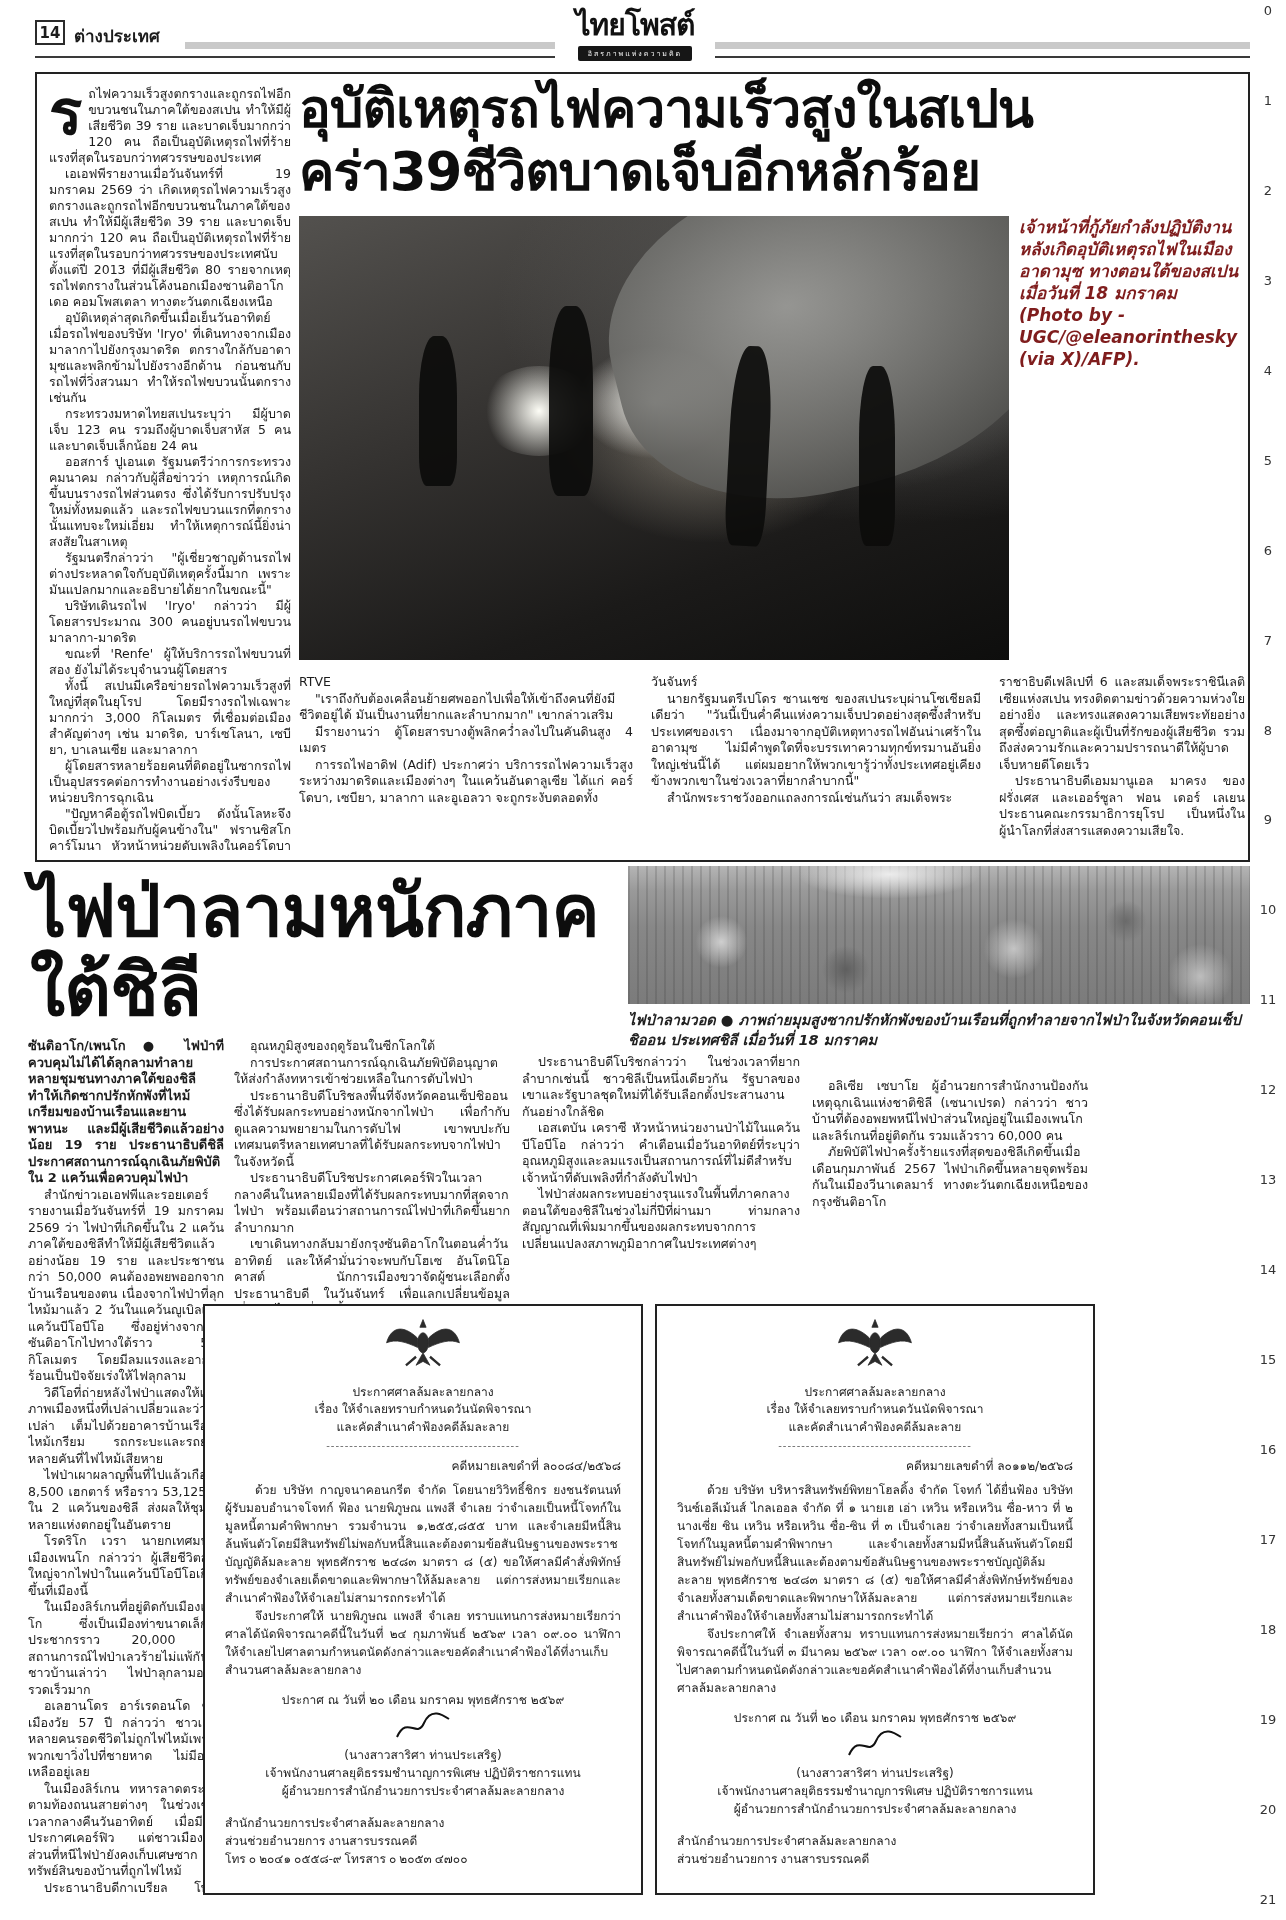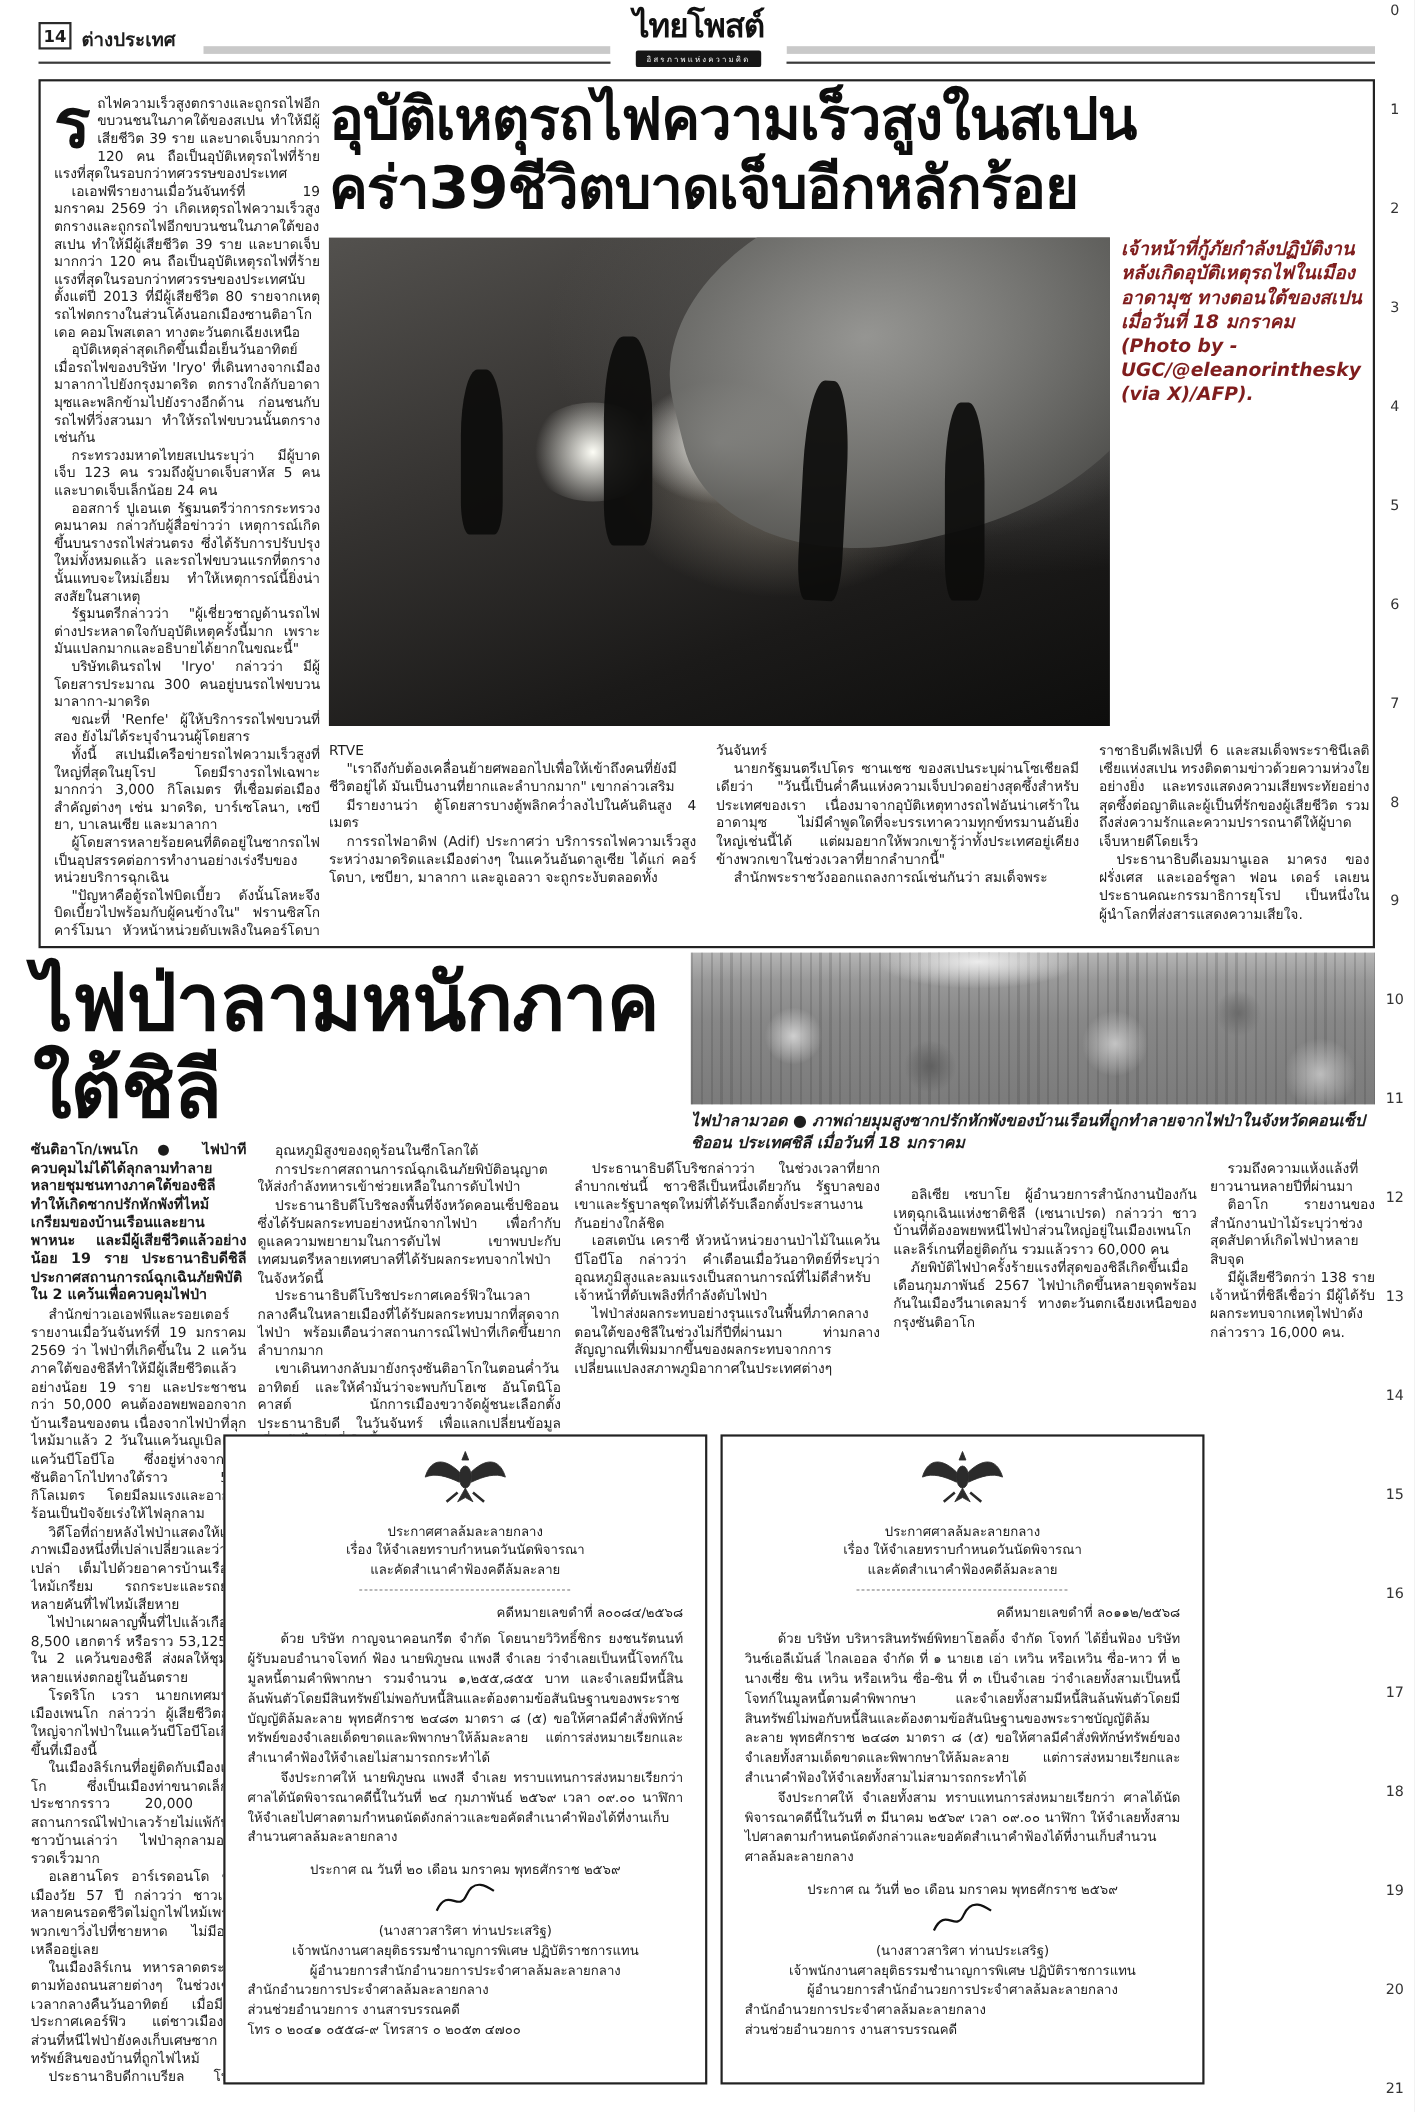--- a/index.html
+++ b/index.html
@@ -130,21 +130,21 @@
   #ann0 { left:203px; }
   #ann1 { left:655px; }
   .announce .garuda { display:block; margin:0 auto 4px auto; }
   .a-title { text-align:center; line-height:1.45; }
   .a-div { text-align:center; color:#666; letter-spacing:1px; font-size:10px; margin:2px 0; }
   .a-case { text-align:right; margin:4px 0 6px 0; }
   .a-body p { text-indent:30px; text-align:justify; margin:0; }
   .a-date { text-align:center; margin:12px 0 2px 0; }
   .a-sign { text-align:center; }
   .a-signer { text-align:center; line-height:1.5; }
-  .a-contact { line-height:1.5; }
+  .a-contact { margin-top:14px; line-height:1.5;font-family:Liberation Serif, serif; }
   .a-contact div { margin:0; }
 </style>
 </head>
 <body>
 
 <div id="page">
 
   <div id="ruler">
       <div>0</div>
       <div>1</div>
@@ -236,25 +236,20 @@
     </div>
   <div class="s2col" id="s2col3">
       <p>ประธานาธิบดีโบริชกล่าวว่า ในช่วงเวลาที่ยากลำบากเช่นนี้ ชาวชิลีเป็นหนึ่งเดียวกัน รัฐบาลของเขาและรัฐบาลชุดใหม่ที่ได้รับเลือกตั้งประสานงานกันอย่างใกล้ชิด</p>
       <p>เอสเตบัน เคราซี หัวหน้าหน่วยงานป่าไม้ในแคว้นบีโอบีโอ กล่าวว่า คำเตือนเมื่อวันอาทิตย์ที่ระบุว่าอุณหภูมิสูงและลมแรงเป็นสถานการณ์ที่ไม่ดีสำหรับเจ้าหน้าที่ดับเพลิงที่กำลังดับไฟป่า</p>
       <p>ไฟป่าส่งผลกระทบอย่างรุนแรงในพื้นที่ภาคกลางตอนใต้ของชิลีในช่วงไม่กี่ปีที่ผ่านมา ท่ามกลางสัญญาณที่เพิ่มมากขึ้นของผลกระทบจากการเปลี่ยนแปลงสภาพภูมิอากาศในประเทศต่างๆ</p>
     </div>
   <div class="s2col" id="s2col4">
       <p>อลิเซีย เซบาโย ผู้อำนวยการสำนักงานป้องกันเหตุฉุกเฉินแห่งชาติชิลี (เซนาเปรด) กล่าวว่า ชาวบ้านที่ต้องอพยพหนีไฟป่าส่วนใหญ่อยู่ในเมืองเพนโกและลิร์เกนที่อยู่ติดกัน รวมแล้วราว 60,000 คน</p>
       <p>ภัยพิบัติไฟป่าครั้งร้ายแรงที่สุดของชิลีเกิดขึ้นเมื่อเดือนกุมภาพันธ์ 2567 ไฟป่าเกิดขึ้นหลายจุดพร้อมกันในเมืองวีนาเดลมาร์ ทางตะวันตกเฉียงเหนือของกรุงซันติอาโก</p>
     </div>
-  <div class="s2col" id="s2col5">
-      <p>รวมถึงความแห้งแล้งที่ยาวนานหลายปีที่ผ่านมา</p>
-      <p>ติอาโก รายงานของสำนักงานป่าไม้ระบุว่าช่วงสุดสัปดาห์เกิดไฟป่าหลายสิบจุด</p>
-      <p>มีผู้เสียชีวิตกว่า 138 ราย เจ้าหน้าที่ชิลีเชื่อว่า มีผู้ได้รับผลกระทบจากเหตุไฟป่าดังกล่าวราว 16,000 คน.</p>
-    </div>
 
   <div class="announce" id="ann0">
     <svg class="garuda" viewBox="0 0 100 80" width="80" height="62">
       <g fill="#2b2b2b" stroke="#2b2b2b">
         <path d="M50 2 l4 10 h-8 z"></path>
         <ellipse cx="50" cy="32" rx="7" ry="13"></ellipse>
         <path d="M43 26 C 22 6, 8 14, 3 32 C 15 27, 28 31, 43 38 Z"></path>
         <path d="M57 26 C 78 6, 92 14, 97 32 C 85 27, 72 31, 57 38 Z"></path>
         <path d="M50 45 l-9 16 9 -5 9 5 z"></path>
         <path d="M41 50 l-13 11 M59 50 l13 11" fill="none" stroke-width="3"></path>

